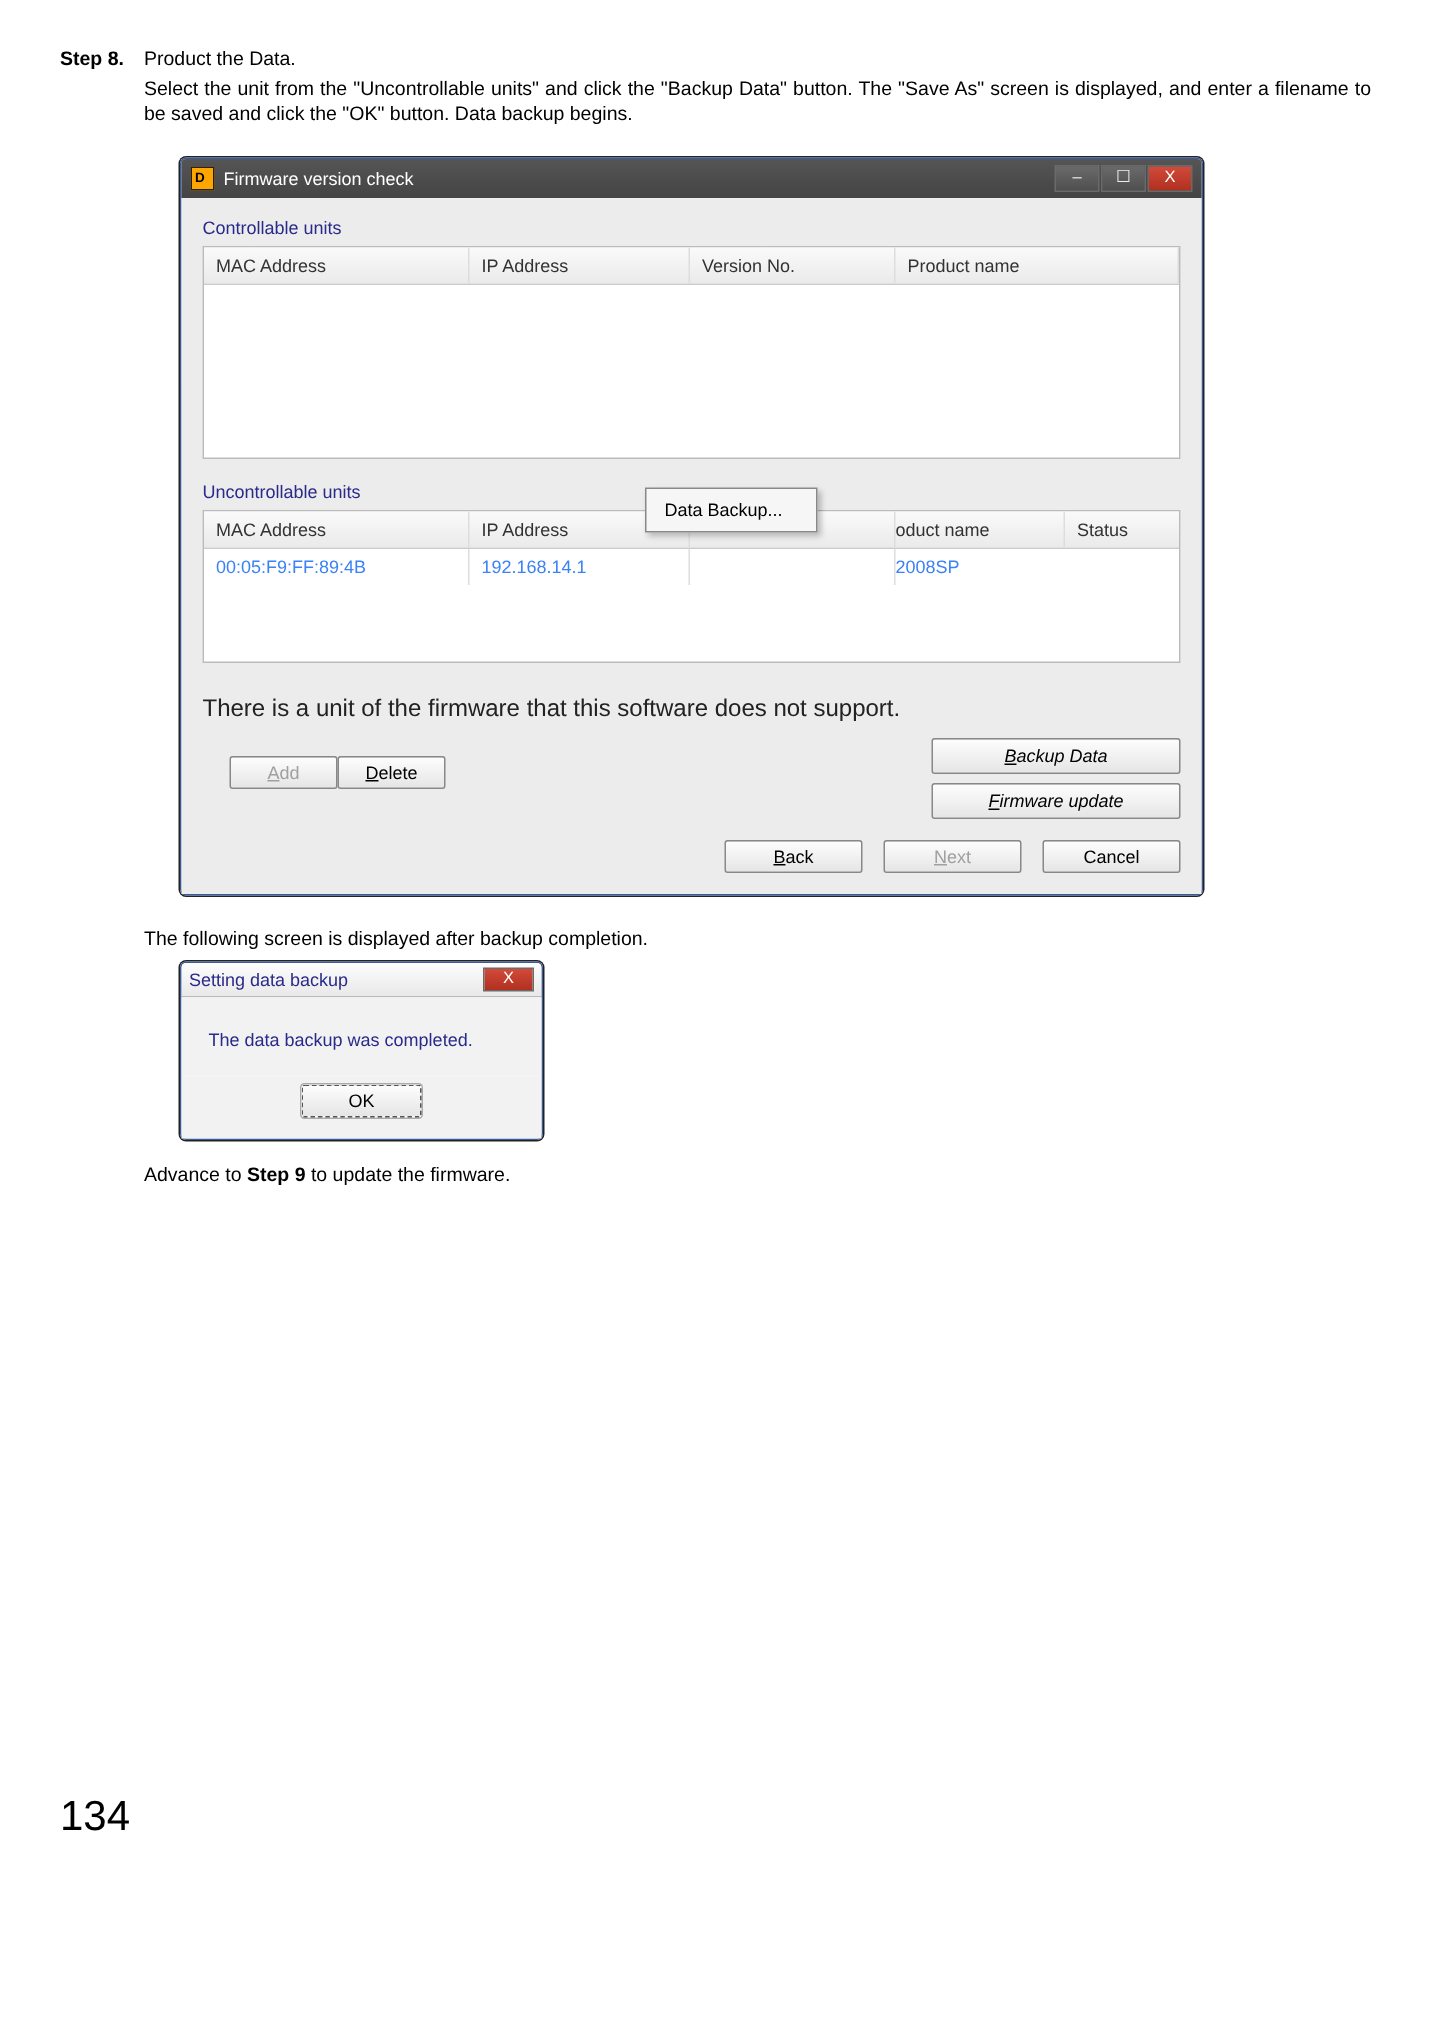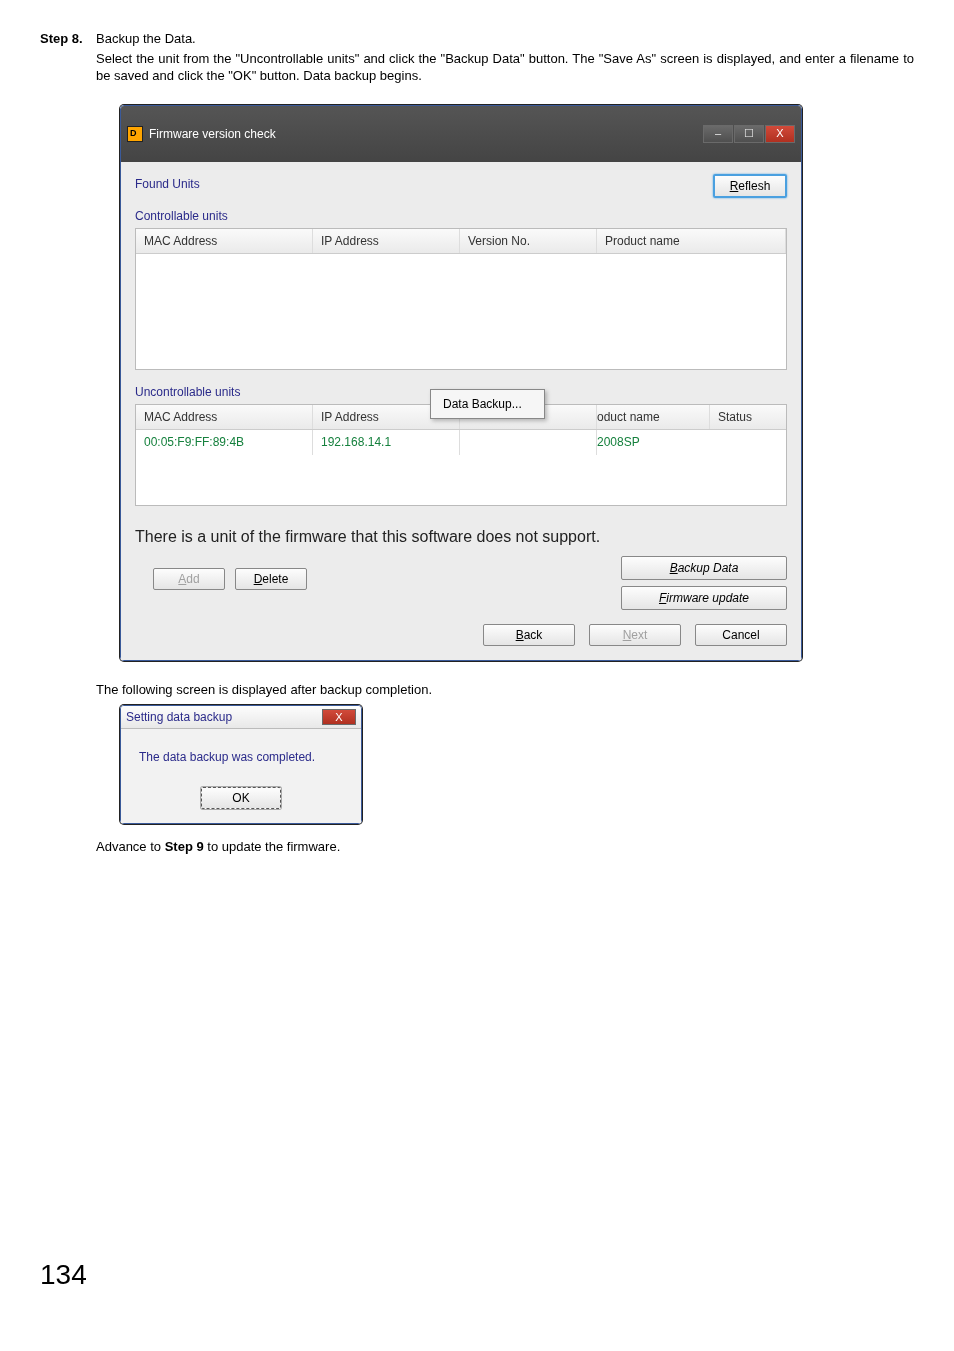--- a/index.html
+++ b/index.html
@@ -30,21 +30,21 @@
     width: 680px;
     border: 1px solid #3a5a9a;
     border-radius: 4px;
     background: linear-gradient(to bottom, #e8e8e8, #dcdcdc);
     box-shadow: 0 0 0 1px #222;
     font-size:12px;
   }
   .titlebar {
     background: linear-gradient(to bottom, #555, #444);
     color: #fff;
-    padding: 19px 6px;
+    padding: 4px 6px;
     display: flex;
     align-items: center;
     border-top-left-radius: 3px;
     border-top-right-radius: 3px;
   }
   .title-icon {
     display: inline-block;
     width: 14px;
     height: 14px;
     background: #ffa500;
@@ -132,21 +132,21 @@
     padding: 4px 8px;
     font-size: 12px;
   }
   .col-mac { width: 160px; border-right: 1px solid #ddd; }
   .col-ip { width: 130px; border-right: 1px solid #ddd; }
   .col-ver { width: 120px; border-right: 1px solid #ddd; }
   .col-prod { flex: 1; border-right: 1px solid #ddd;}
   .col-status { width: 60px; }
   .trow {
     display: flex;
-    color: #15803d;
+    color: #3b82f6;
   }
   .context-menu {
     position: absolute;
     top: -16px;
     left: 294px;
     background: #f6f6f6;
     border: 1px solid #888;
     box-shadow: 2px 2px 4px rgba(0,0,0,0.25);
     font-size: 12px;
     color: #000;
@@ -157,21 +157,20 @@
     padding: 4px 20px 4px 10px;
     white-space: nowrap;
   }
   .note-text {
     font-size: 16px;
     color: #222;
     margin-top: 20px;
   }
   .btn-row {
     display: flex;
-    gap: 10px;
     margin: 12px 0 4px 18px;
     align-items: center;
   }
   .right-btn-col {
     margin-left: auto;
     display: flex;
     flex-direction: column;
     gap: 6px;
     align-items: flex-end;
     font-style: italic;
@@ -223,40 +222,36 @@
     text-align: left;
     font-size: 28px;
     font-family: Arial, sans-serif;
     margin-top: 400px;
   }
 </style>
 </head>
 <body>
 
 <div class="step-line">
-  <span class="step-label">Step 8.</span><span>Backup the Data.</span>
+  <span class="step-label">Step 8.</span><span>Product the Data.</span>
 </div>
 <div class="step-text">Select the unit from the "Uncontrollable units" and click the "Backup Data" button. The "Save As" screen is displayed, and enter a filename to be saved and click the "OK" button. Data backup begins.</div>
 
 <div class="window">
   <div class="titlebar">
     <span class="title-icon"></span>
     <span class="title-text">Firmware version check</span>
     <div class="win-controls">
       <span class="win-btn">–</span>
       <span class="win-btn">☐</span>
       <span class="win-btn close">X</span>
     </div>
   </div>
   <div class="win-body">
 
-    <div class="found-row">
-      <span class="section-header">Found Units</span>
-      <span class="btn highlight"><span class="underline-letter">R</span><span>eflesh</span></span>
-    </div>
 
     <div class="section-header">Controllable units</div>
     <div class="table-box tall1">
       <div class="thead">
         <div class="th col-mac">MAC Address</div>
         <div class="th col-ip">IP Address</div>
         <div class="th col-ver">Version No.</div>
         <div class="th col-prod">Product name</div>
       </div>
     </div>

